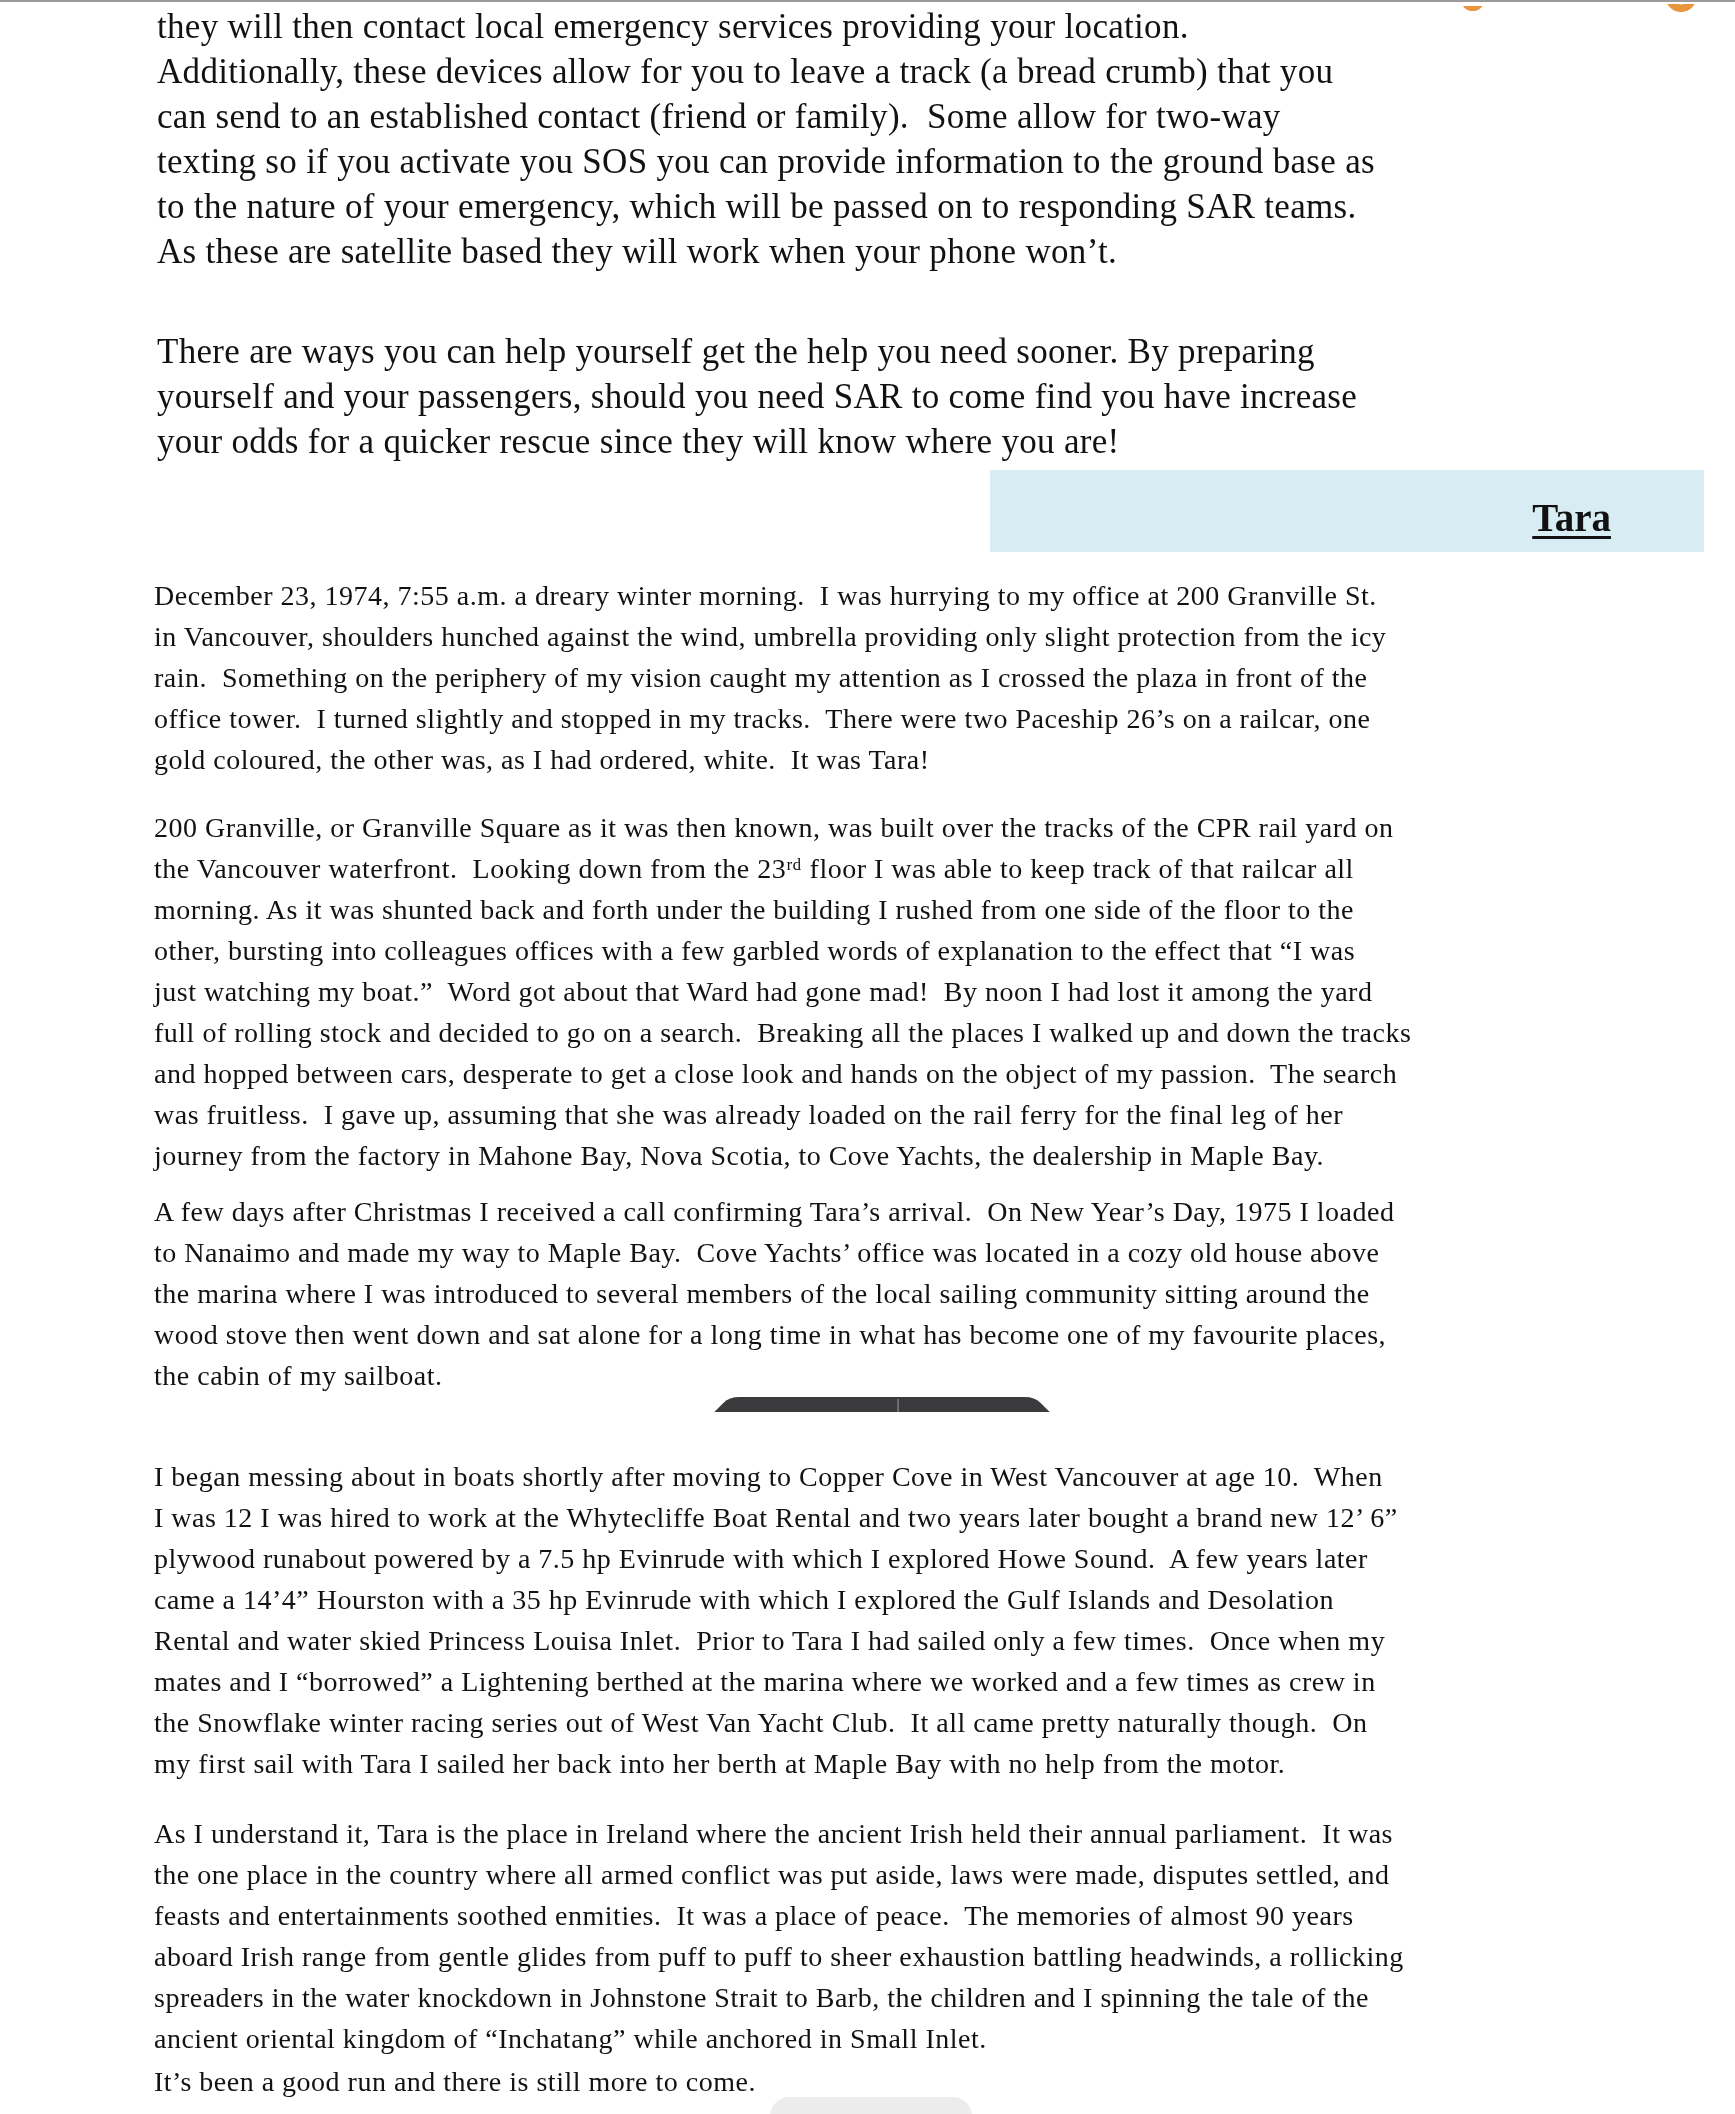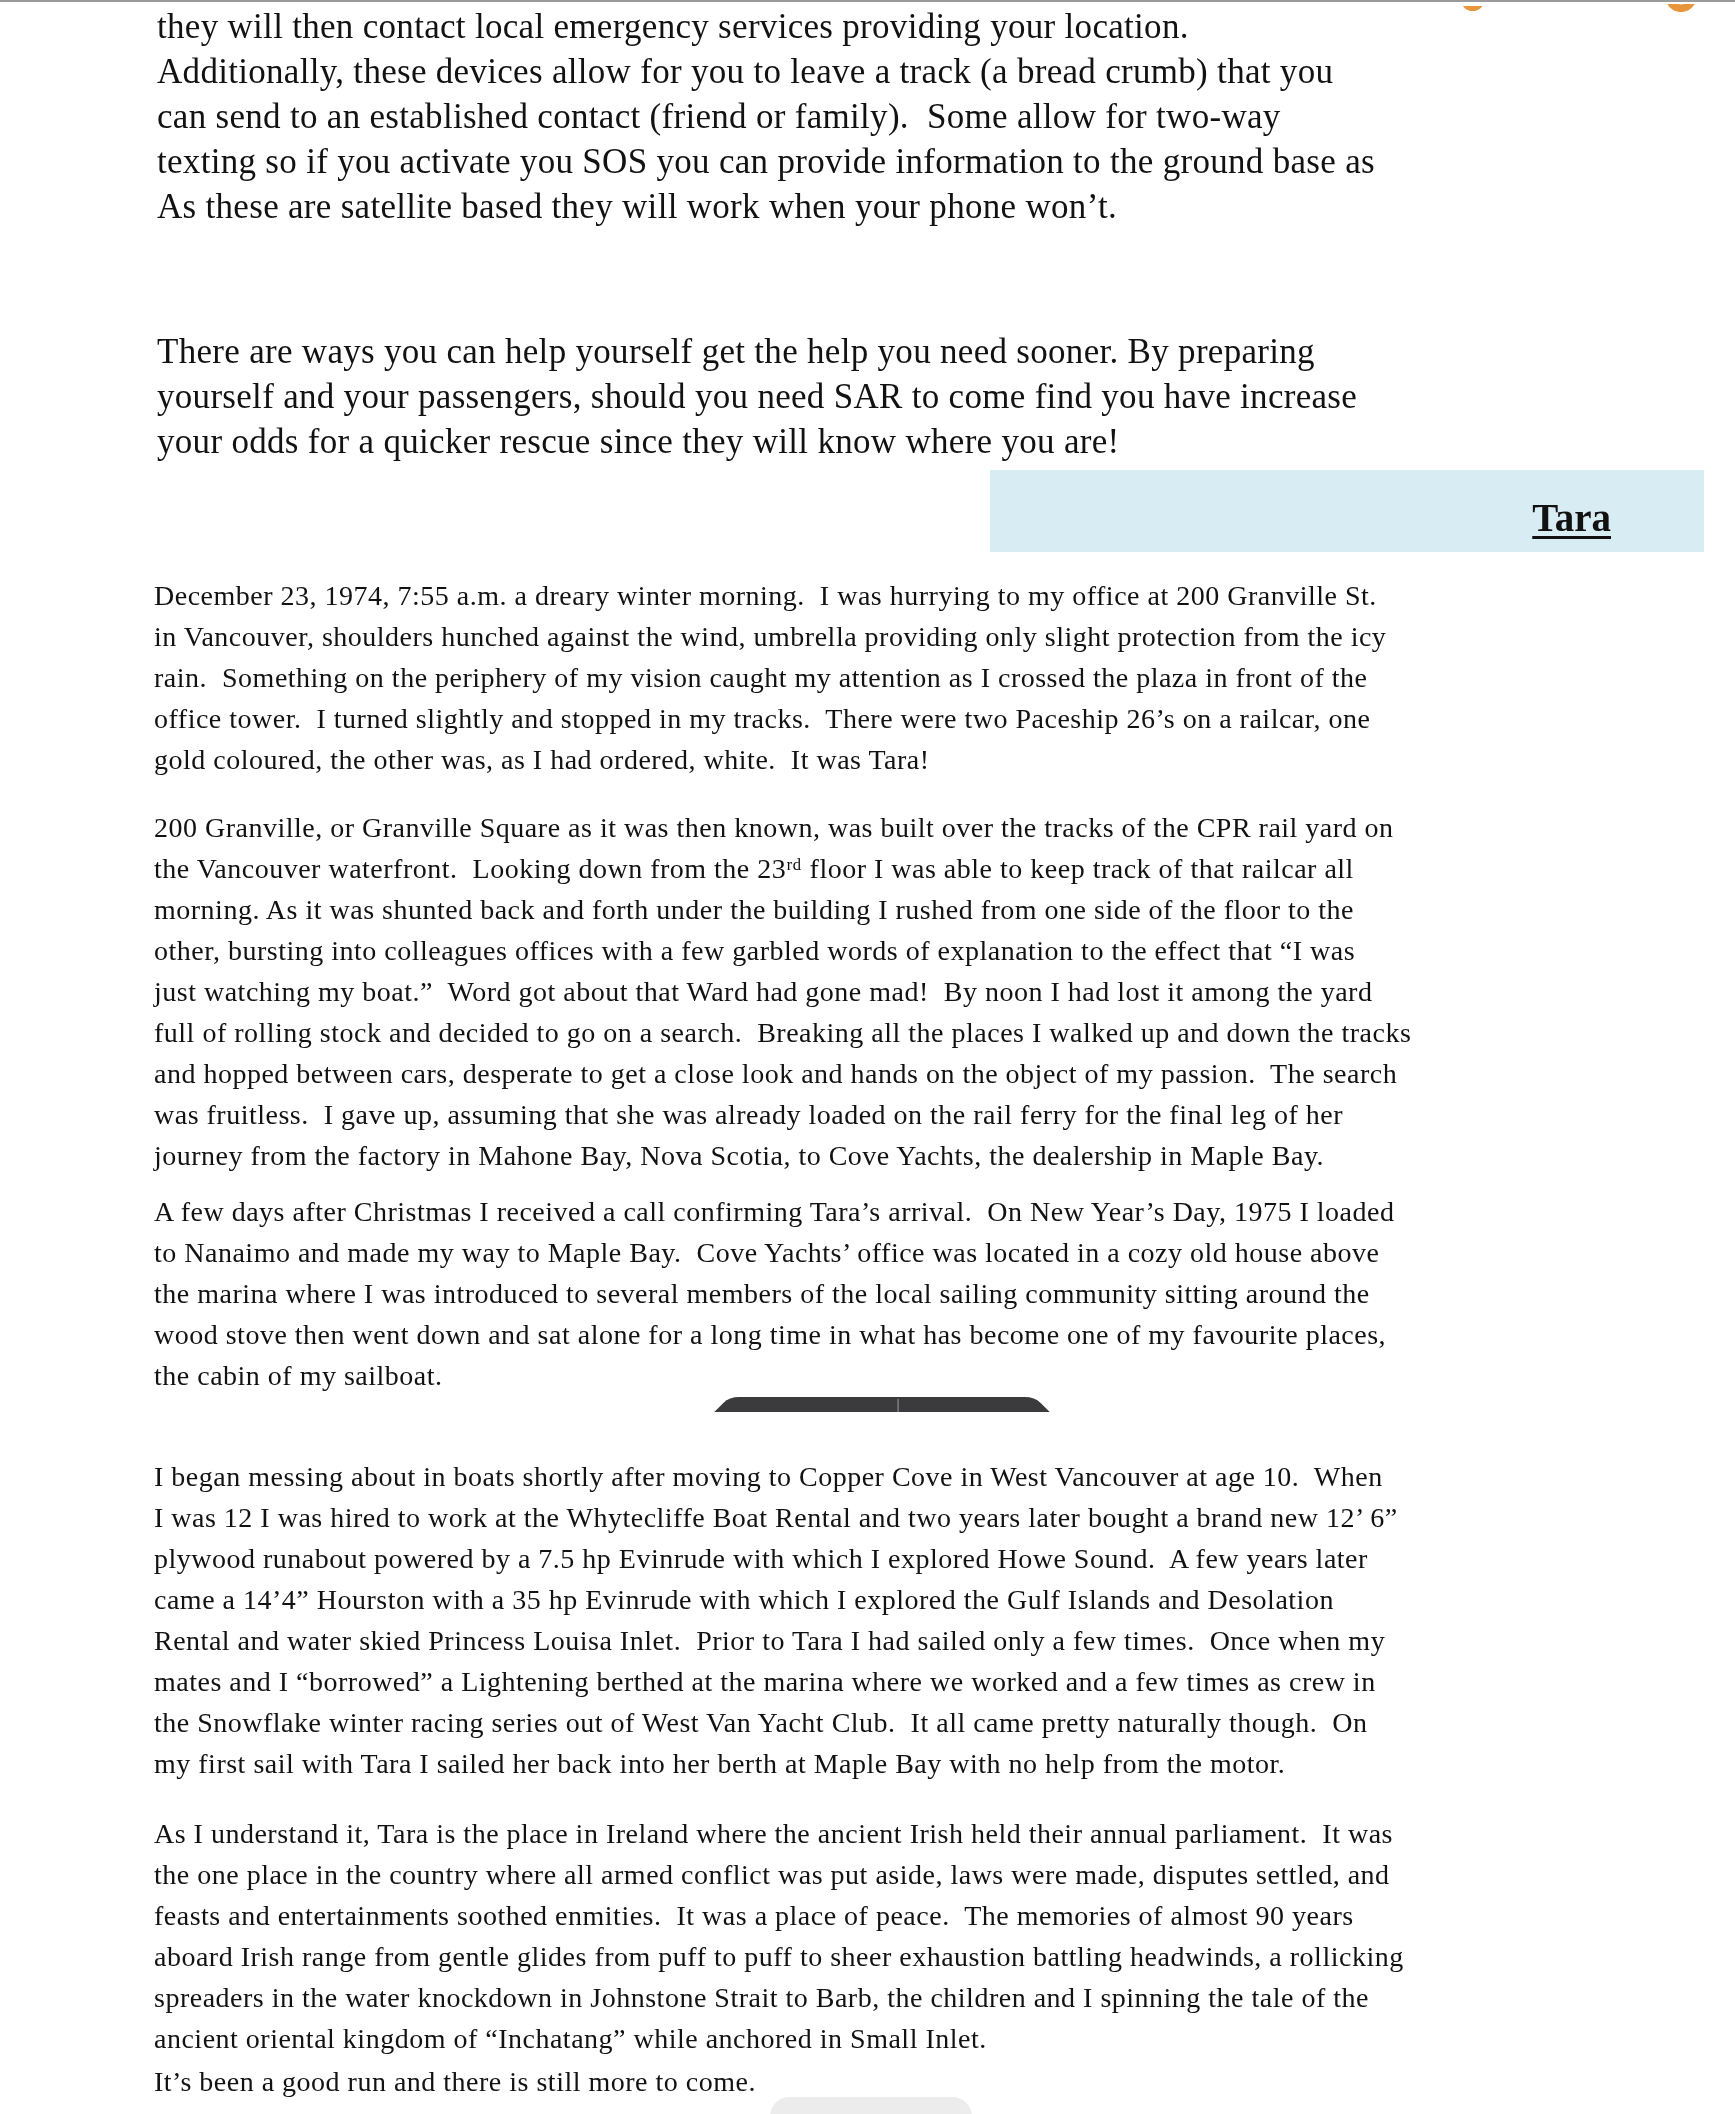--- a/index.html
+++ b/index.html
@@ -87,20 +87,21 @@
       </svg>
   </div>
 
   <div class="divider"></div>
 
   <div class="intro-block" style="top:4px;">
       <div class="line">they will then contact local emergency services providing your location.</div>
       <div class="line">Additionally, these devices allow for you to leave a track (a bread crumb) that you</div>
       <div class="line">can send to an established contact (friend or family).  Some allow for two-way</div>
       <div class="line">texting so if you activate you SOS you can provide information to the ground base as</div>
+      <div class="line">to the nature of your emergency, which will be passed on to responding SAR teams.</div>
       <div class="line">As these are satellite based they will work when your phone won’t.</div>
     </div>
 
   <div class="intro-block" style="top:329px;">
       <div class="line">There are ways you can help yourself get the help you need sooner. By preparing</div>
       <div class="line">yourself and your passengers, should you need SAR to come find you have increase</div>
       <div class="line">your odds for a quicker rescue since they will know where you are!</div>
     </div>
 
   <div class="highlight-rect" style="background:#d7ecf3;"></div>

